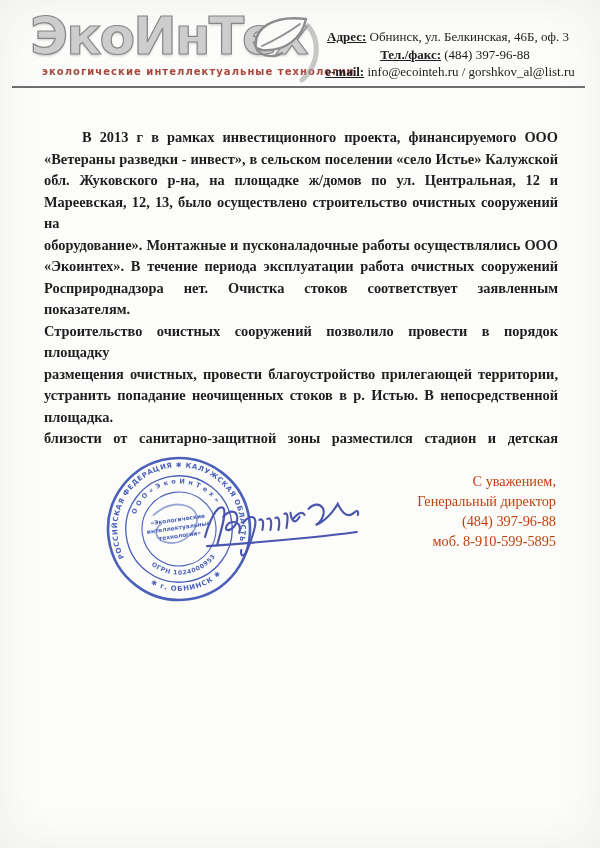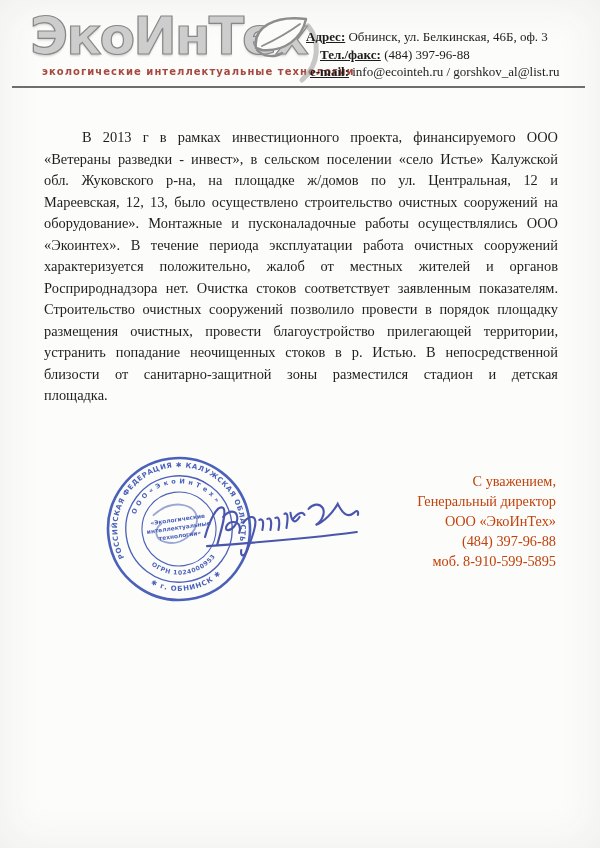--- a/index.html
+++ b/index.html
@@ -21,29 +21,29 @@
   .leaf-wrap{position:absolute;left:218px;top:-2px;width:82px;height:78px;}
   .tagline{
     font-family:"DejaVu Sans", sans-serif;font-size:10px;font-weight:bold;
     letter-spacing:1.05px;color:#a8493f;margin-top:2px;padding-left:12px;
     white-space:nowrap;
   }
   .contact-block{
     position:absolute;left:306px;top:28px;width:284px;
     font-size:13px;line-height:17.5px;color:#1c1c1c;
   }
-  .contact-line{white-space:nowrap;}
+  .contact-line{white-space:nowrap;text-align:center;}
   .contact-line.c2{padding-left:14px;}
   .contact-line.c3{padding-left:4px;}
   .clabel{font-weight:bold;text-decoration:underline;}
   .rule{position:absolute;left:12px;top:86px;width:573px;height:2px;background:#6e6e6e;}
   
   .body-text{
     position:absolute;left:44px;top:127px;width:514px;
-    font-size:14.4px;line-height:21.5px;color:#1e1e1e;
+    font-size:14.4px;line-height:21.5px;color:#1e1e1e;font-weight:bold;
   }
   .bline{text-align:justify;text-align-last:justify;white-space:normal;}
   .bline.first{text-indent:38px;}
   .bline.last{text-align-last:left;}
   
   .stamp-wrap{position:absolute;left:103px;top:453px;width:152px;height:152px;opacity:0.92;}
   .sign-wrap{position:absolute;left:198px;top:496px;width:186px;height:64px;}
   .sig-text{
     position:absolute;right:44px;top:471px;width:300px;text-align:right;
     font-size:14.3px;line-height:20px;color:#c2410c;
@@ -90,27 +90,26 @@
 
   <div class="rule"></div>
 
   <main class="body-text">
     <div class="bline first">В 2013 г в рамках инвестиционного проекта, финансируемого ООО</div>
     <div class="bline">«Ветераны разведки - инвест», в сельском поселении «село Истье» Калужской</div>
     <div class="bline">обл. Жуковского р-на,  на площадке ж/домов по  ул. Центральная, 12 и</div>
     <div class="bline">Мареевская, 12, 13, было осуществлено строительство очистных сооружений на</div>
     <div class="bline">оборудование». Монтажные и пусконаладочные работы осуществлялись ООО</div>
     <div class="bline">«Экоинтех». В течение периода эксплуатации работа очистных сооружений</div>
-    <div class="bline">характеризуется положительно, жалоб от местных жителей и органов</div>
     <div class="bline">Росприроднадзора нет. Очистка стоков соответствует заявленным показателям.</div>
     <div class="bline">Строительство очистных сооружений позволило провести в порядок площадку</div>
     <div class="bline">размещения очистных, провести благоустройство прилегающей территории,</div>
     <div class="bline">устранить попадание неочищенных стоков в р. Истью. В непосредственной</div>
+    <div class="bline last">площадка.</div>
     <div class="bline">близости от санитарно-защитной зоны разместился стадион и детская</div>
-    <div class="bline last">площадка.</div>
   </main>
 
   <div class="stamp-wrap">
     <svg width="152" height="152" viewBox="0 0 150 150">
       <g transform="rotate(-8 75 75)" stroke-linecap="round">
         <circle cx="75" cy="75" r="70" fill="none" stroke="#3c54b4" stroke-width="2.6"></circle>
         <circle cx="75" cy="75" r="52.5" fill="none" stroke="#3c54b4" stroke-width="1.3"></circle>
         <circle cx="75" cy="75" r="36.5" fill="none" stroke="#3c54b4" stroke-width="1.1"></circle>
         <path d="M52 58 C72 44 96 52 94 68 C92 82 74 92 60 86 C50 82 50 72 58 68" fill="none" stroke="#3c54b4" stroke-width="1.8" opacity="0.55"></path>
         <defs>
@@ -148,18 +147,17 @@
         <path d="M86 17 C89 15 90 19 88 31 M92 16 C93 24 96 28 101 20 M94 23 C99 16 104 14 106 18"></path>
         <path d="M110 12 C114 7 121 6 124 11 C127 16 123 25 117 28 C125 25 134 16 139 7 C143 15 148 22 155 16 C158 13 160 14 159 18"></path>
         <path d="M9 49 C52 46 112 41 158 35"></path>
       </g>
     </svg>
   </div>
 
   <div class="sig-text">
     <div>С уважением,</div>
     <div>Генеральный директор</div>
-    <div>ООО «ЭкоИнТех»</div>
     <div>(484) 397-96-88</div>
     <div>моб. 8-910-599-5895</div>
   </div>
 
 </div>
 
 </body></html>

